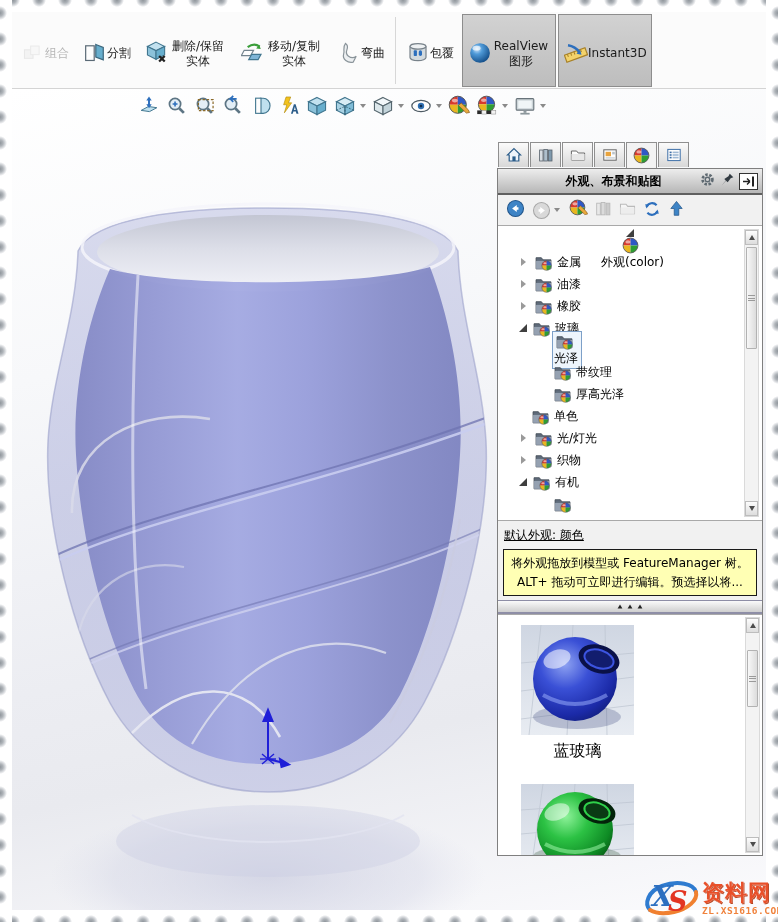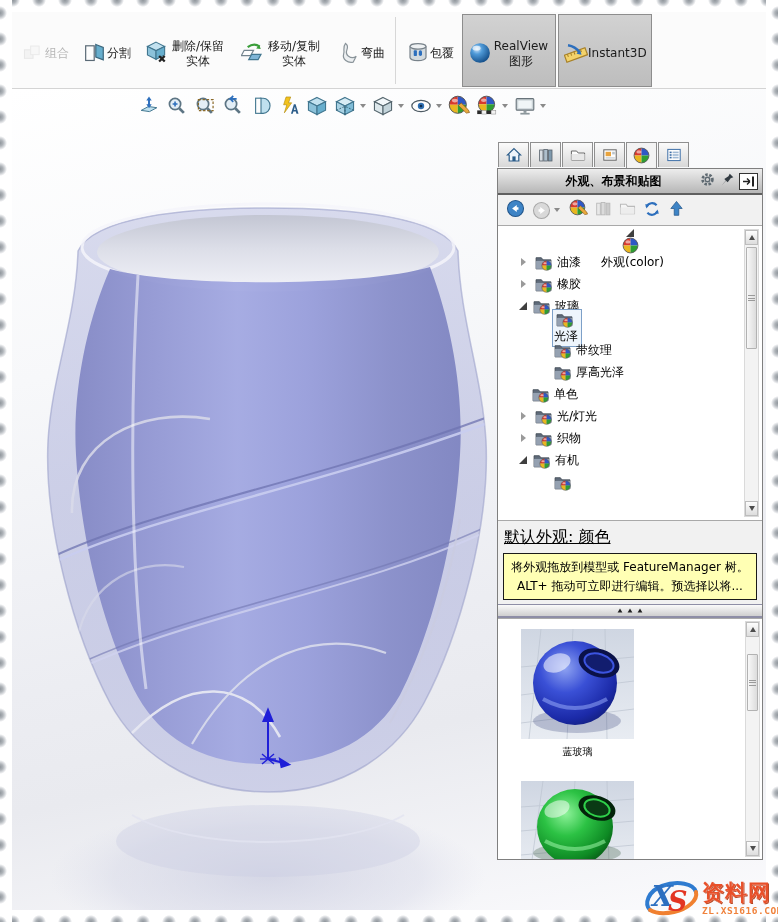--- a/index.html
+++ b/index.html
@@ -77,32 +77,32 @@
 
   .vscroll{position:absolute;width:15px;background:#f3f3f3;border:1px solid #dadada;box-sizing:border-box;}
   .sb-btn{position:absolute;left:0;right:0;height:15px;background:linear-gradient(#fdfdfd,#ddd);
     border:1px solid #bdbdbd;display:flex;align-items:center;justify-content:center;box-sizing:border-box;}
   .tri-up{width:0;height:0;border-left:3.5px solid transparent;border-right:3.5px solid transparent;border-bottom:5px solid #4d4d4d;}
   .tri-dn{width:0;height:0;border-left:3.5px solid transparent;border-right:3.5px solid transparent;border-top:5px solid #4d4d4d;}
   .sb-thumb{position:absolute;left:1px;right:1px;background:linear-gradient(90deg,#f8f8f8,#dcdcdc);
     border:1px solid #b2b2b2;border-radius:1px;display:flex;align-items:center;justify-content:center;flex-direction:column;gap:1.5px;}
   .grip{width:7px;height:1px;background:#9a9a9a;}
 
-  .deflabel{padding:6px 6px 2px 6px;font-size:16px;color:#000;text-decoration:underline;}
+  .deflabel{padding:6px 6px 2px 6px;font-size:12px;color:#000;text-decoration:underline;}
   .hintbox{margin:3px 5px 4px 5px;background:#ffffb4;border:1px solid #1a1a1a;padding:4px 3px;
     font-size:12px;line-height:1.55;text-align:center;color:#000;}
   .splitter{height:11px;display:flex;align-items:center;justify-content:center;gap:4px;
     background:linear-gradient(#fafafa,#cfcfcf);border-top:1px solid #8e8ea6;border-bottom:2px solid #8e8ea6;}
   .splitter .tri-up{border-bottom-color:#222;transform:scale(.8);}
 
   .preview{position:relative;background:#fff;border-top:1px solid #a9a9a9;height:241px;overflow:hidden;
     padding:10px 0 0 23px;box-sizing:border-box;}
   .thumb{width:113px;display:flex;flex-direction:column;align-items:center;}
   .thumb+.thumb{margin-top:22px;}
-  .thumb .tname{margin-top:6px;font-size:10px;color:#000;}
+  .thumb .tname{margin-top:6px;font-size:16px;color:#000;}
 
   
   .watermark{position:absolute;left:642px;top:876px;width:136px;height:46px;z-index:60;display:flex;align-items:center;}
   .wm-oval{position:relative;width:58px;height:44px;flex:none;}
   .wm-oval .xl{position:absolute;left:10px;top:4px;font-family:"DejaVu Serif","Liberation Serif",serif;
     font-style:italic;font-weight:bold;font-size:27px;color:#2d6fc0;}
   .wm-oval .sl{position:absolute;left:26px;top:9px;font-family:"DejaVu Serif","Liberation Serif",serif;
     font-style:italic;font-weight:bold;font-size:27px;color:#e33422;}
   .wm-right{margin-left:2px;}
   .wm-site{font-size:22px;font-weight:bold;color:#e8502a;letter-spacing:1px;line-height:1;
@@ -603,20 +603,29 @@
               </span>
             <span class="tlabel">外观(color)</span>
           </div>
           <div class="trow lvl1">
             <span class="exp c"></span>
             <span class="ticon">
                 <svg width="17" height="17" viewBox="0 0 16 16">
                   <use href="#i-folderball"></use>
                 </svg>
               </span>
+            <span class="tlabel">金属</span>
+          </div>
+          <div class="trow lvl1">
+            <span class="exp c"></span>
+            <span class="ticon">
+                <svg width="17" height="17" viewBox="0 0 16 16">
+                  <use href="#i-folderball"></use>
+                </svg>
+              </span>
             <span class="tlabel">油漆</span>
           </div>
           <div class="trow lvl1">
             <span class="exp c"></span>
             <span class="ticon">
                 <svg width="17" height="17" viewBox="0 0 16 16">
                   <use href="#i-folderball"></use>
                 </svg>
               </span>
             <span class="tlabel">橡胶</span>

